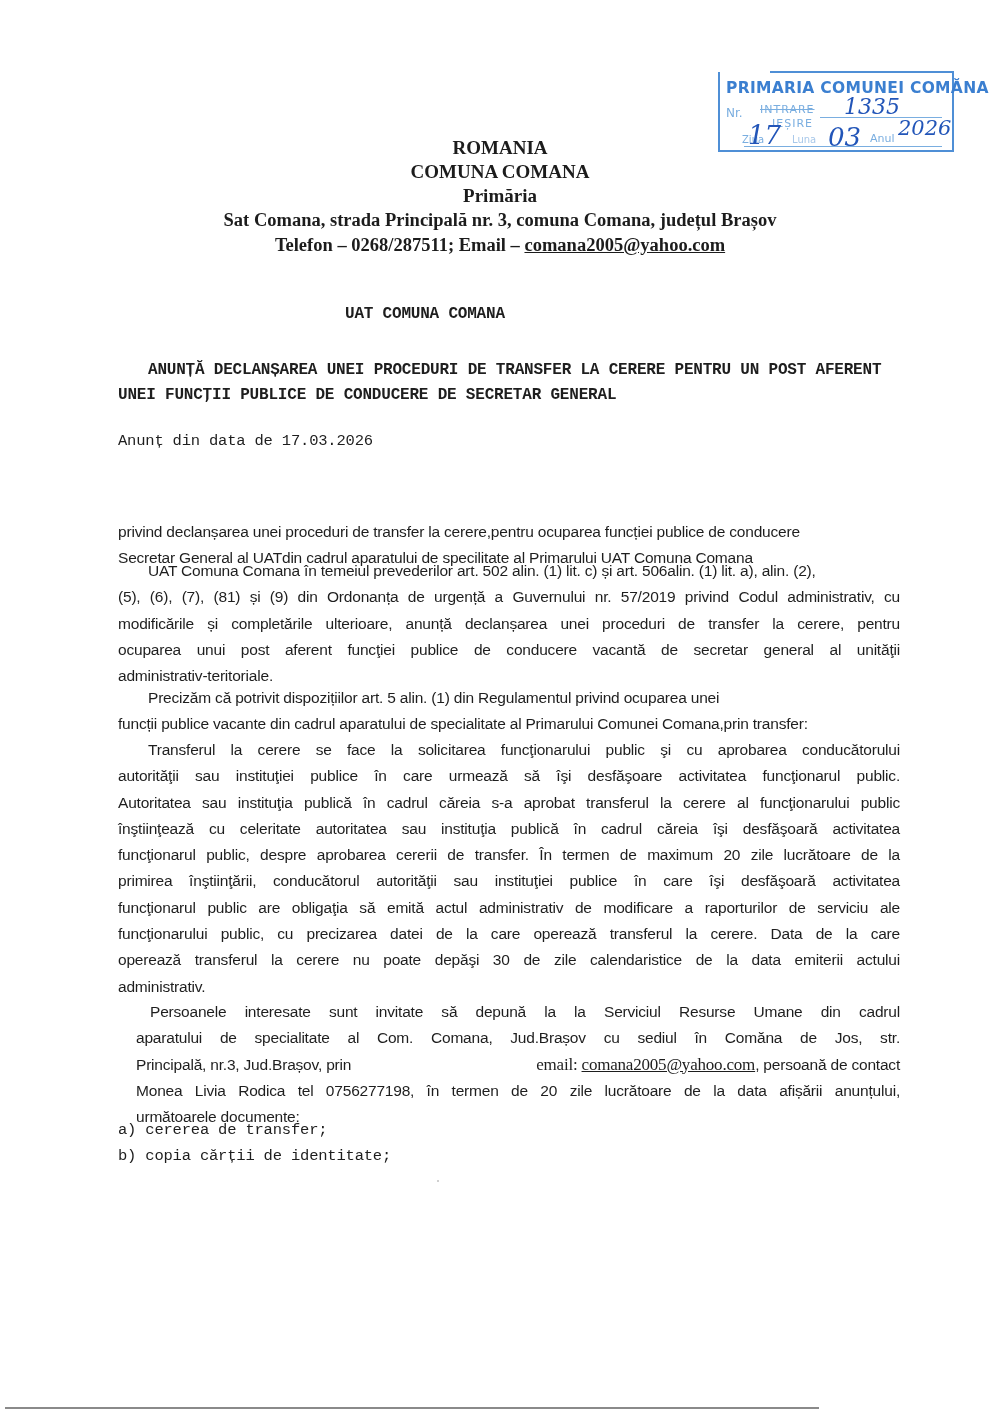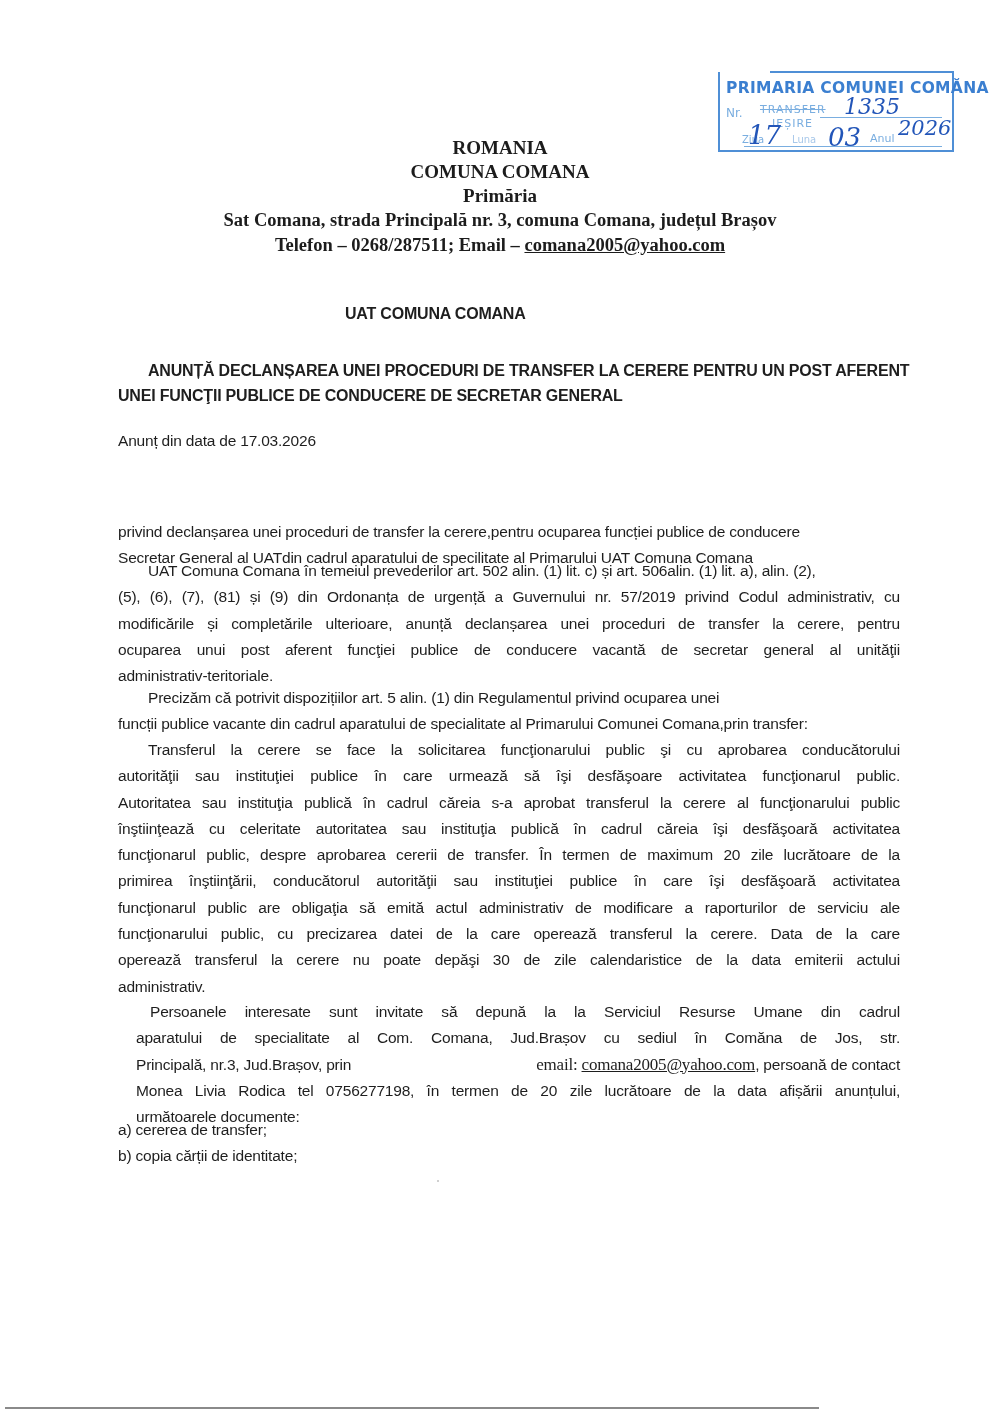--- a/index.html
+++ b/index.html
@@ -27,21 +27,21 @@
   .stamp-line3 { position: absolute; left: 24px; right: 10px; top: 74px; height: 1px; background: #7aaee0; }
 
   
   .header { position: absolute; left: 0; width: 1000px; text-align: center; font-family: "Liberation Serif", "DejaVu Serif", serif; font-weight: bold; color: #1c1c1c; }
   .h-country { top: 137px; font-size: 19px; }
   .h-commune { top: 161px; font-size: 19px; }
   .h-primaria { top: 185px; font-size: 19px; }
   .h-address { top: 210px; font-size: 18.5px; }
   .h-contact { top: 235px; font-size: 18.5px; }
   .h-email { text-decoration: underline; }
-  .t { position: absolute; font-family: Liberation Sans, sans-serif; font-size: 15.5px; color: #1e1e1e; white-space: nowrap; letter-spacing: -0.2px; }
+  .t { position: absolute; font-family: Liberation Mono, monospace; font-size: 15.5px; color: #1e1e1e; white-space: nowrap; letter-spacing: -0.2px; }
   .uat-title { left: 345px; top: 305px; font-size: 16px; font-weight: bold; }
   .announce { left: 118px; top: 358px; font-size: 16px; font-weight: bold; line-height: 25px; }
   .announce .l1 { padding-left: 30px; }
   .date-line { left: 118px; top: 432px; }
   .block { position: absolute; left: 118px; width: 782px; font-family: "Liberation Sans", "DejaVu Sans", sans-serif; font-size: 15.5px; color: #1e1e1e; line-height: 26.3px; letter-spacing: -0.2px; }
   .block .line { display: block; white-space: nowrap; }
   .block .just { text-align: justify; text-align-last: justify; white-space: normal; }
   .privind { top: 483px; margin-top: 36px; }
   .para1 { top: 558px; }
   .para2 { top: 685px; }
@@ -57,21 +57,21 @@
 </style>
 </head>
 <body>
 
 <div class="page">
 
   <div class="stamp">
     <div class="stamp-topline"></div>
     <div class="stamp-title">PRIMARIA COMUNEI COMĂNA</div>
     <div class="stamp-nr-label">Nr.</div>
-    <div class="stamp-intrare">TRANSFER</div>
+    <div class="stamp-intrare">INTRARE</div>
     <div class="stamp-iesire">IEȘIRE</div>
     <div class="stamp-line2"></div>
     <div class="stamp-line3"></div>
     <div class="stamp-ziua-label">Ziua</div>
     <div class="stamp-luna-label">Luna</div>
     <div class="stamp-anul-label">Anul</div>
     <div class="hw stamp-nr-value">1335</div>
     <div class="hw stamp-ziua-value">17</div>
     <div class="hw stamp-luna-value">03</div>
     <div class="hw stamp-anul-value">2026</div>

